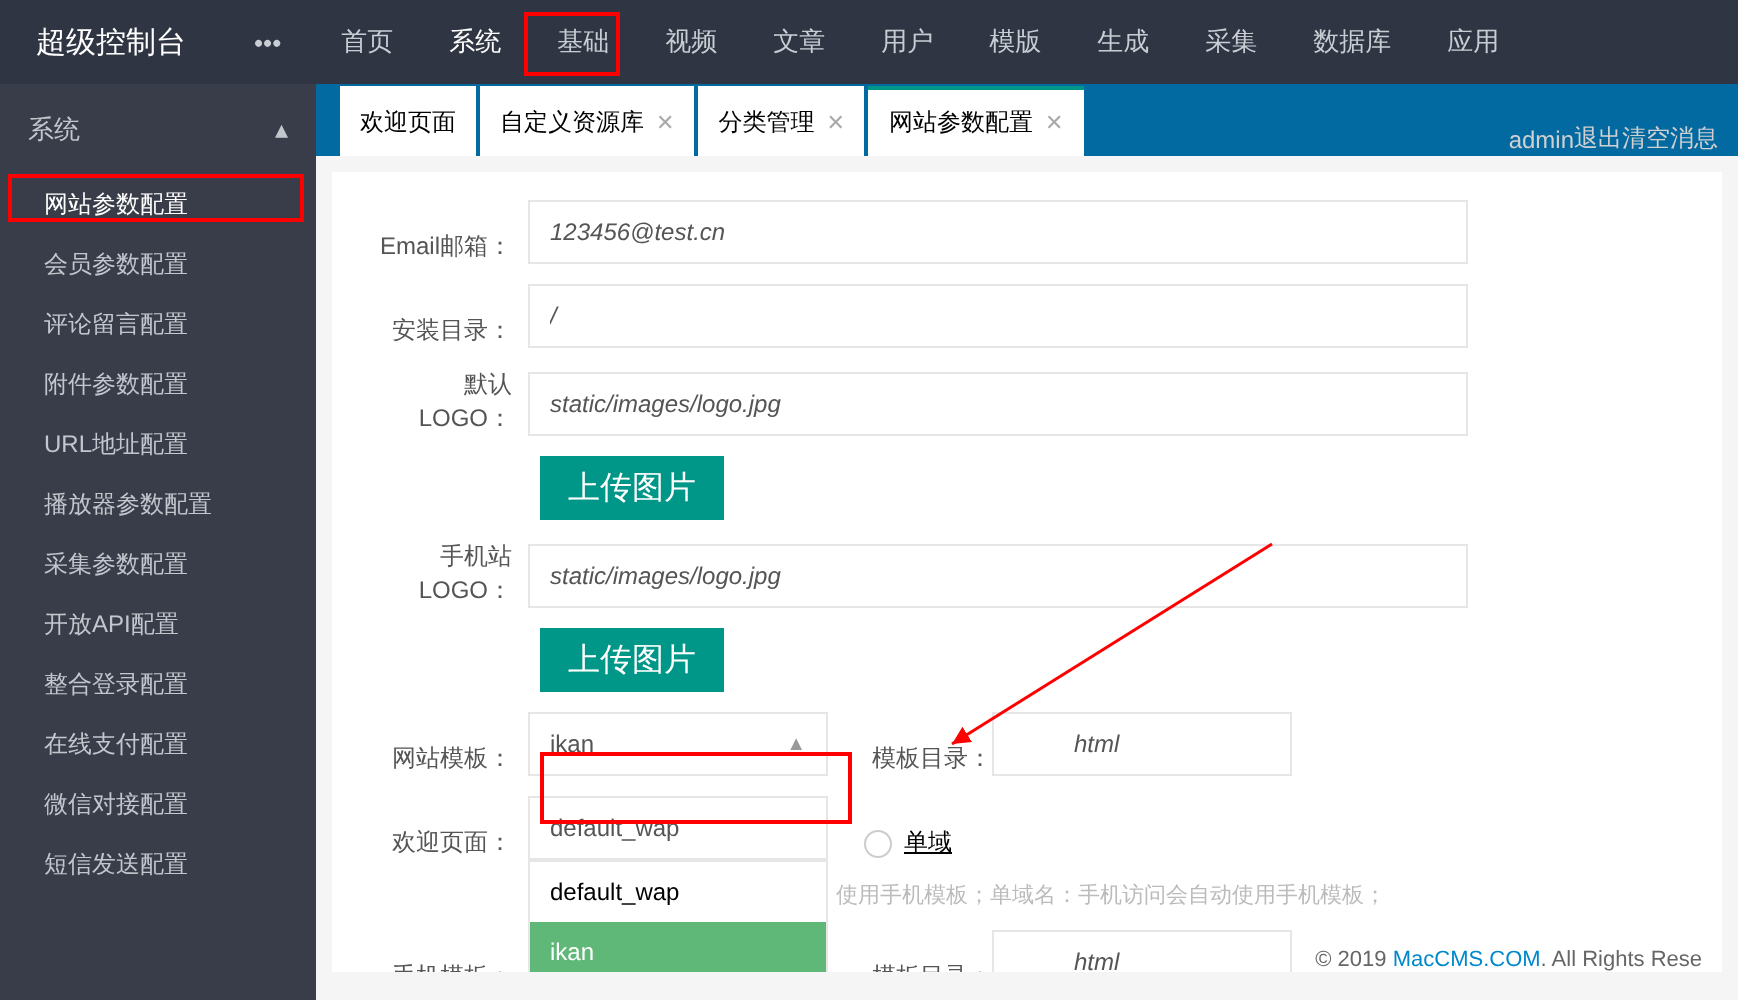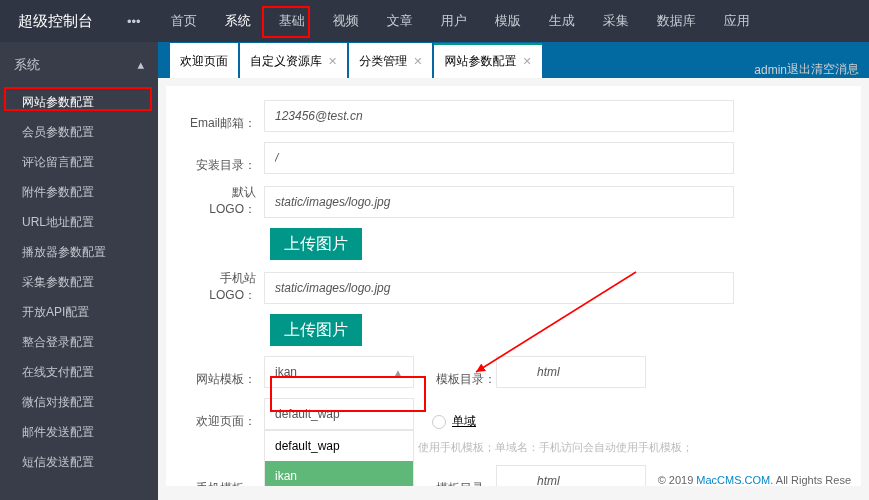--- a/index.html
+++ b/index.html
@@ -82,21 +82,20 @@
   <div class="sidebar-item">会员参数配置</div>
   <div class="sidebar-item">评论留言配置</div>
   <div class="sidebar-item">附件参数配置</div>
   <div class="sidebar-item">URL地址配置</div>
   <div class="sidebar-item">播放器参数配置</div>
   <div class="sidebar-item">采集参数配置</div>
   <div class="sidebar-item">开放API配置</div>
   <div class="sidebar-item">整合登录配置</div>
   <div class="sidebar-item">在线支付配置</div>
   <div class="sidebar-item">微信对接配置</div>
-  <div class="sidebar-item">邮件发送配置</div>
   <div class="sidebar-item">短信发送配置</div>
 </div>
 <div class="highlight-box-sidebar"></div>
 
 <div class="main">
   <div class="tabs">
     <div class="tab">
         <span>欢迎页面</span>
       </div>
     <div class="tab">

